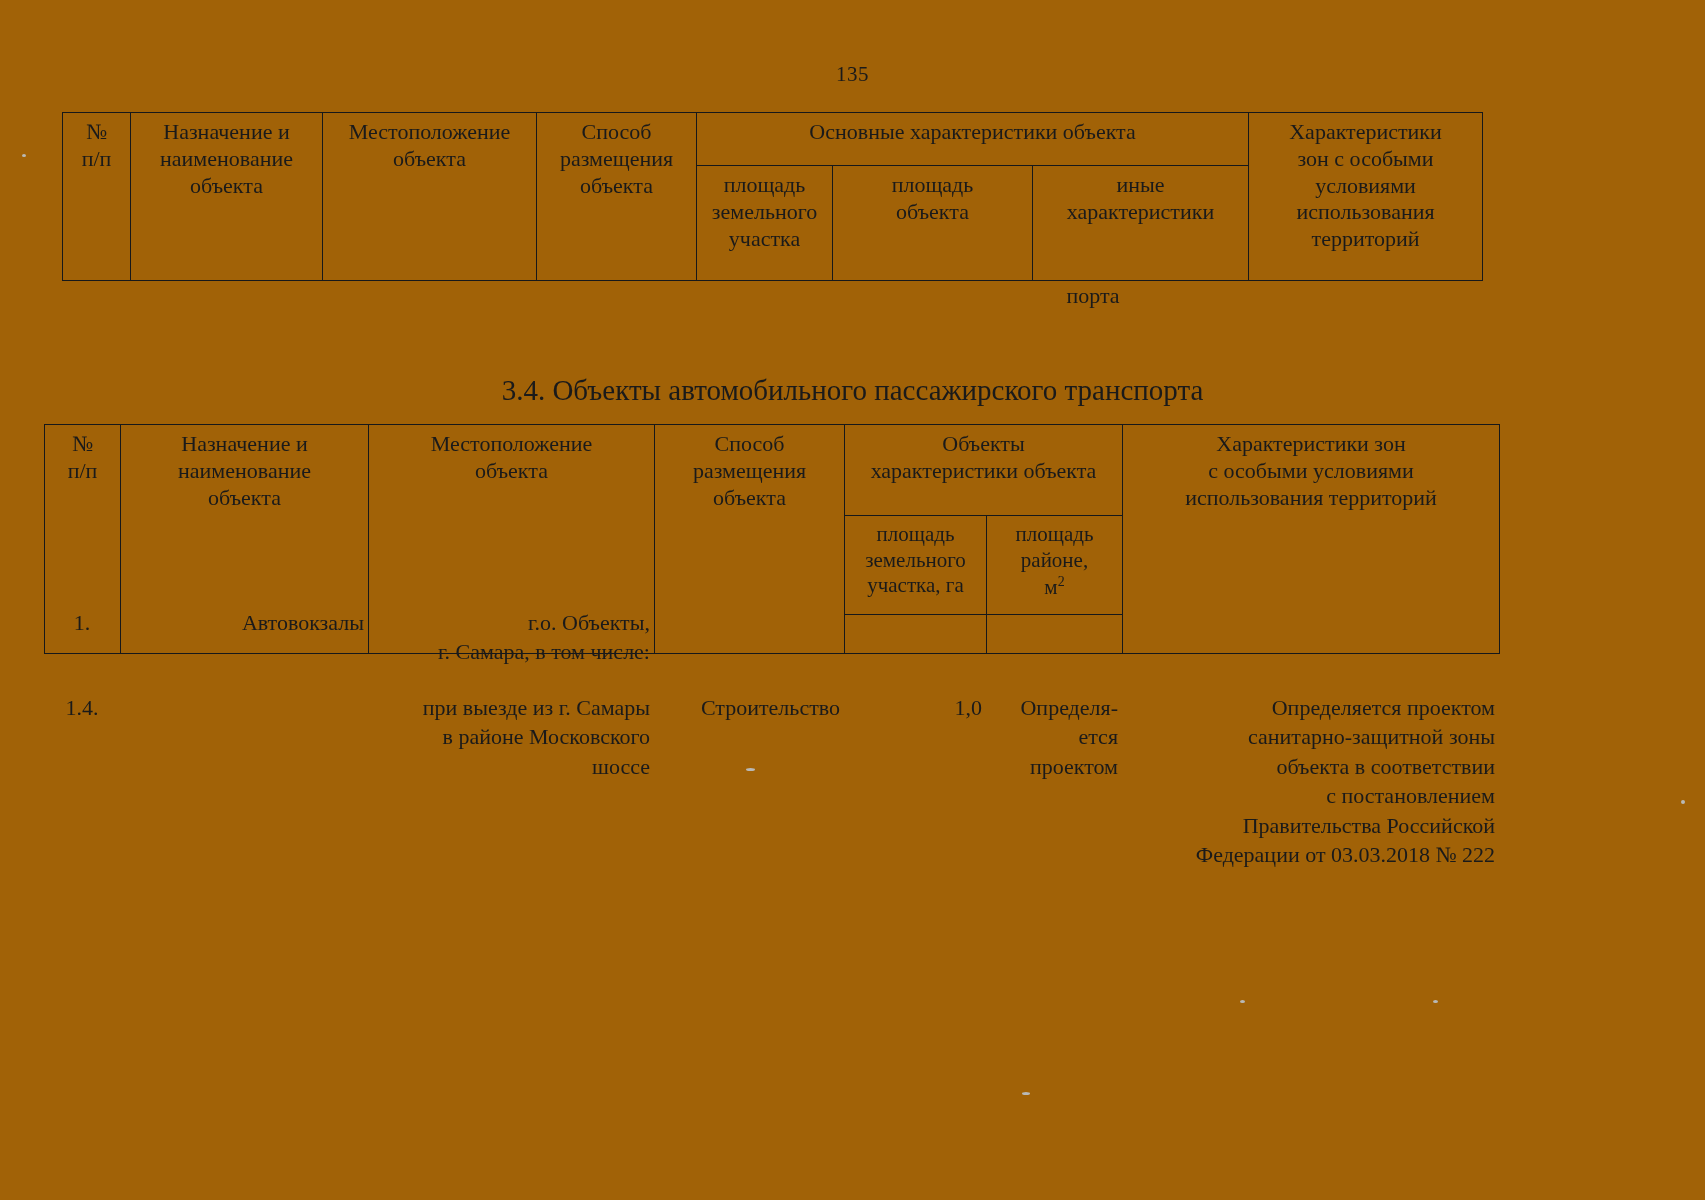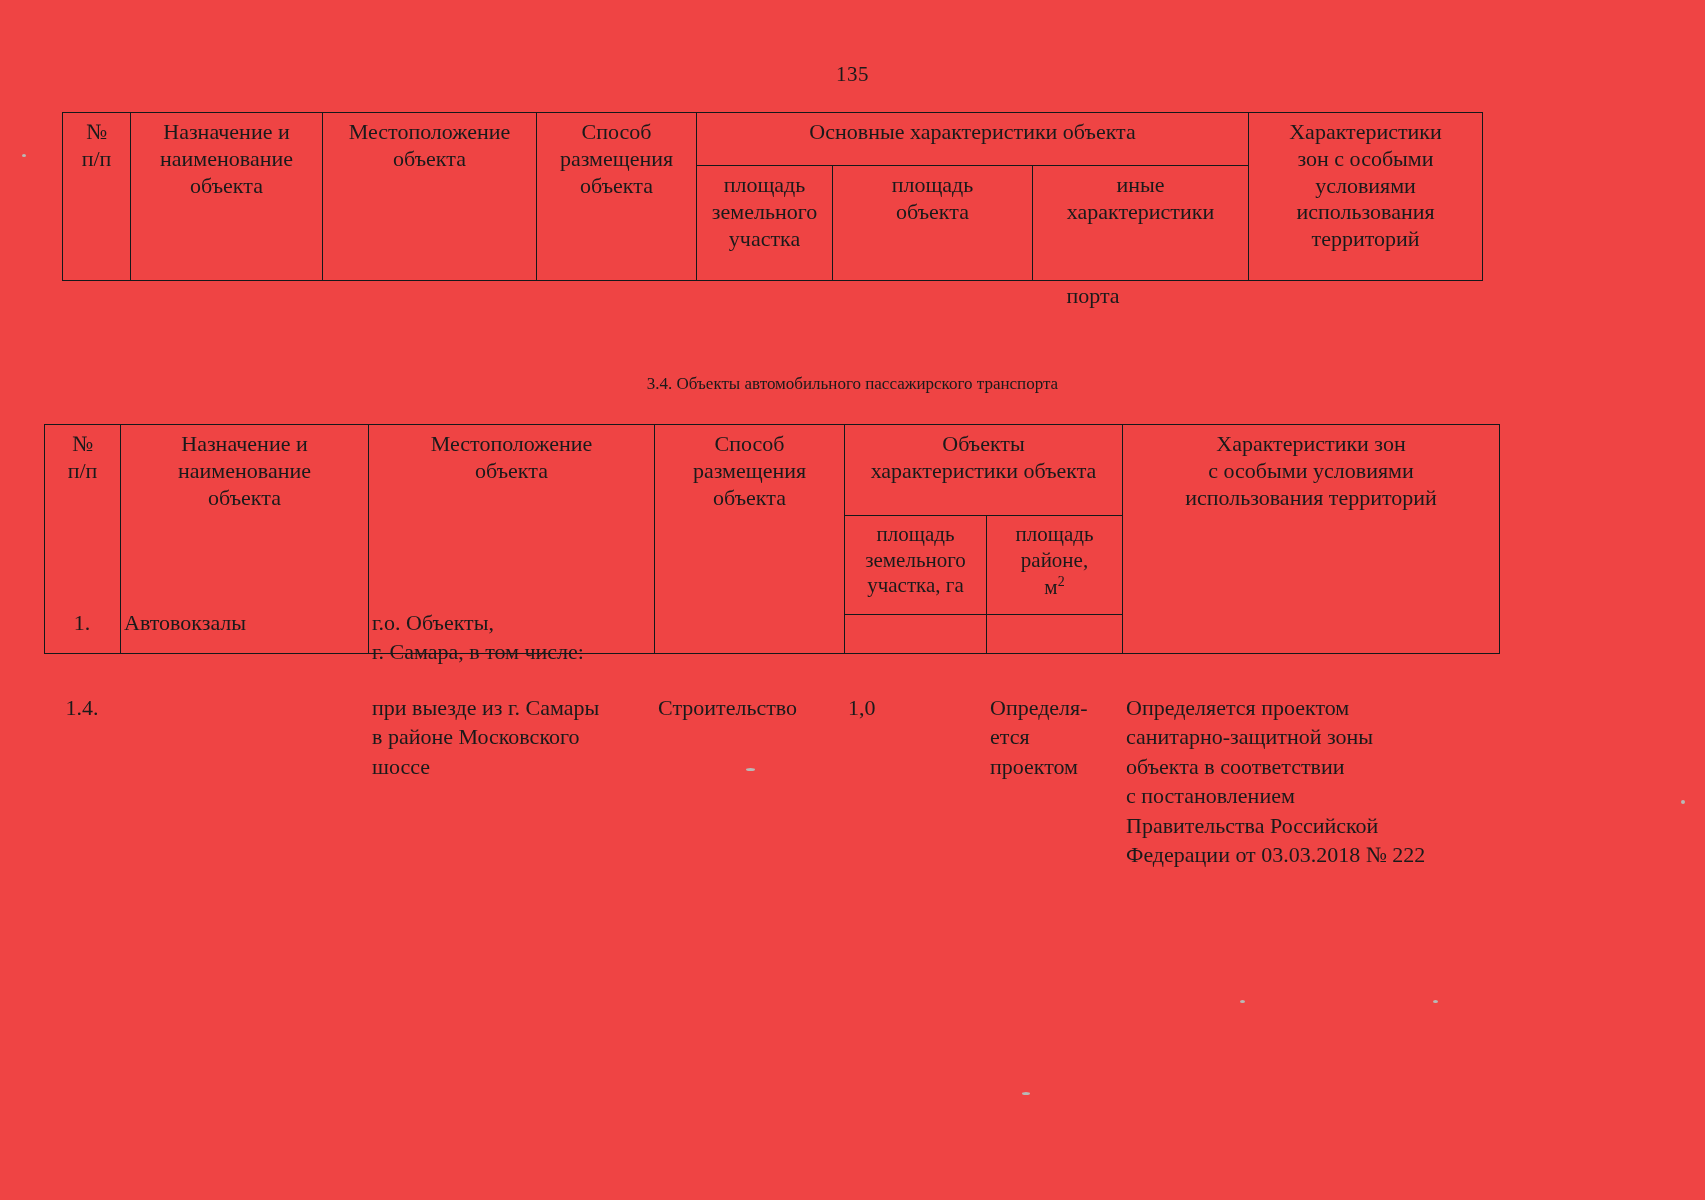--- a/index.html
+++ b/index.html
@@ -13,21 +13,21 @@
     height: 1200px;
     position: relative;
     font-family: "Liberation Serif", "DejaVu Serif", serif;
     color: #1a1a1a;
     overflow: hidden;
   }
 
   .page {
     position: absolute;
     inset: 0;
-    background: #ef4444;
+    background: #a16207;
   }
 
   
   .page-number {
     position: absolute;
     top: 62px;
     left: 0;
     width: 1705px;
     text-align: center;
     font-size: 21px;
@@ -71,21 +71,21 @@
   #cont-porta { top: 281px; left: 988px; width: 210px; }
   #cont-rf    { top: 281px; left: 1248px; width: 258px; }
 
   
   .section-title {
     position: absolute;
     top: 374px;
     left: 0;
     width: 1705px;
     text-align: center;
-    font-size: 17px;
+    font-size: 29px;
   }
 
   
   .table2-wrap {
     position: absolute;
     top: 424px;
     left: 44px;
     width: 1455px;
   }
   .table2-wrap table { width: 1455px; }
@@ -107,21 +107,21 @@
   }
   .rows table {
     width: 1455px;
     border-collapse: collapse;
     table-layout: fixed;
   }
   .rows td {
     border: none;
     vertical-align: top;
     padding: 0 4px;
-    text-align: left;
+    text-align: right;
   }
   .rows td.num {
     text-align: center;
   }
   .spacer td { height: 26px; }
 
   .nowrapline { white-space: pre-line; }
 
   
   .speck {

